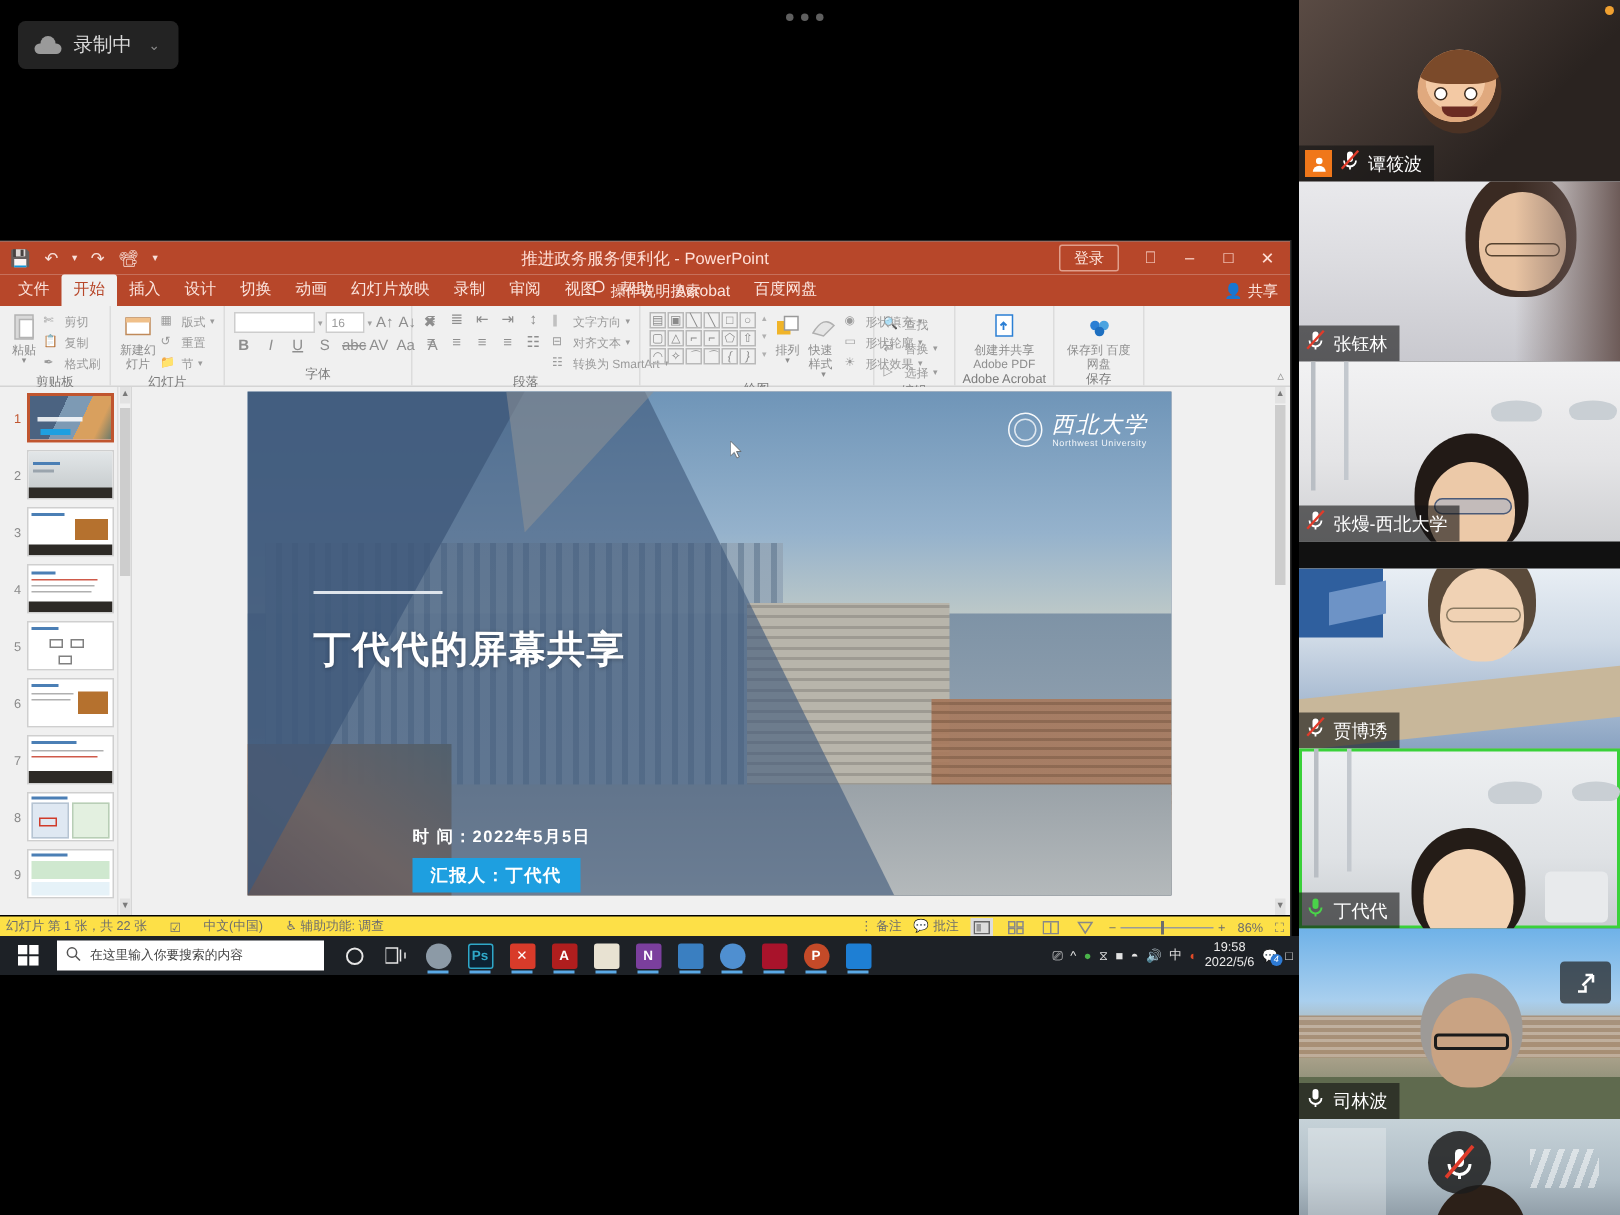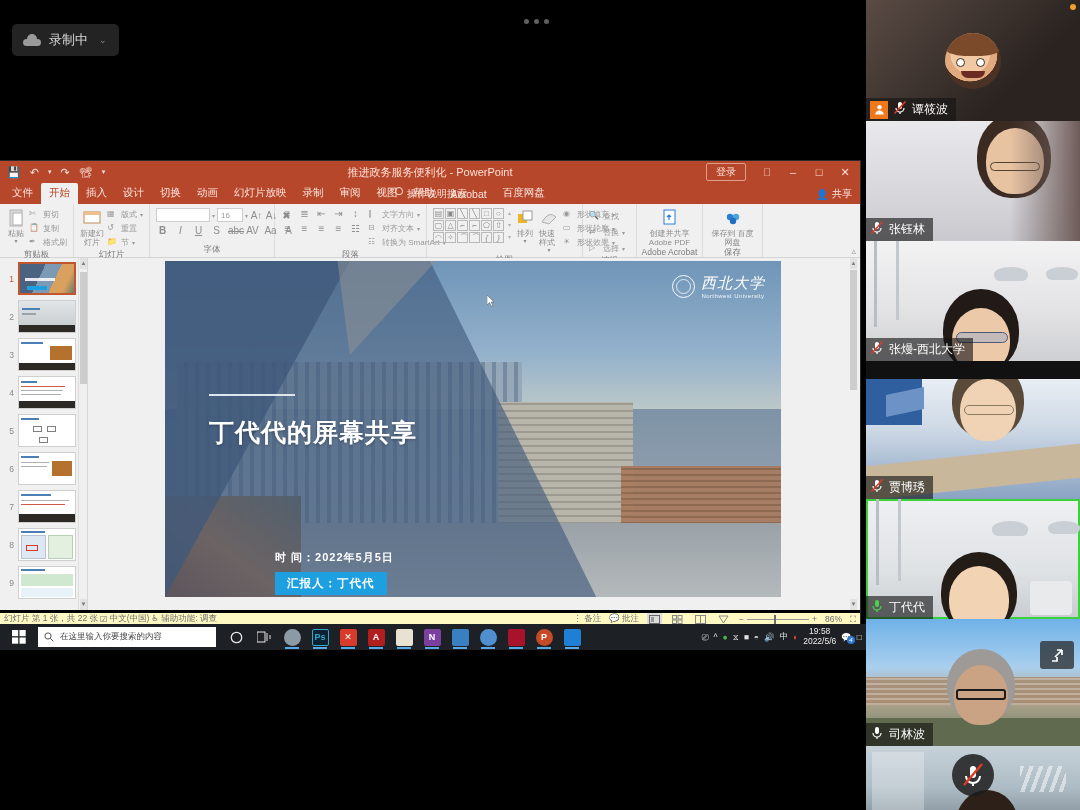--- a/index.html
+++ b/index.html
@@ -4,21 +4,21 @@
 <style>
   * { box-sizing: border-box; margin: 0; padding: 0; }
   html, body {
     width: 1080px; height: 810px;
     background: #000; overflow: hidden;
     font-family: "Liberation Sans", "DejaVu Sans", sans-serif;
   }
   #root { position: relative; width: 1080px; height: 810px; background: #000; }
 
   
-  .meet-top { position: absolute; left: 0; top: 10px; width: 866px; height: 155px; background: #000; }
+  .meet-top { position: absolute; left: 0; top: 0; width: 866px; height: 155px; background: #000; }
   .rec-pill {
     position: absolute; left: 12px; top: 14px;
     display: flex; align-items: center; gap: 8px;
     background: #232323; border-radius: 5px;
     padding: 7px 12px 7px 11px;
     color: #d8d8d8; font-size: 13px;
   }
   .cloud-ico { width: 18px; height: 12px; position: relative; }
   .cloud-ico::before { content:""; position:absolute; left:0; bottom:0; width:18px; height:7px; background:#9a9a9a; border-radius:4px; }
   .cloud-ico::after { content:""; position:absolute; left:4px; top:0; width:10px; height:10px; background:#9a9a9a; border-radius:50%; }
@@ -109,22 +109,22 @@
   .slide-pres { position:absolute; left:110px; top:264px; background:#1e9fe0; color:#fff; font-size:11.5px; font-weight:bold;
                 padding:4px 12px; letter-spacing:1px;margin-top:47px; }
   .slide-date { position:absolute; left:110px; top:289px; color:#fff; font-size:11px; font-weight:bold; letter-spacing:1px; }
   .nwu-logo { position:absolute; right:16px; top:13px; display:flex; align-items:center; gap:6px; }
   .nwu-seal { width:23px; height:23px; border:1.4px solid #fff; border-radius:50%; position:relative; opacity:.95; }
   .nwu-seal::after { content:""; position:absolute; inset:3px; border:1px solid #fff; border-radius:50%; opacity:.8; }
   .nwu-cn { color:#fff; font-size:15px; font-family:"Liberation Serif","DejaVu Serif",serif; font-style:italic; letter-spacing:1px; }
   .nwu-en { color:#fff; font-size:6px; letter-spacing:.4px; opacity:.9; }
 
   
-  .ppt-status { height: 15px; background: #fef9c3; border-top: 3px solid #000000; display: flex; align-items: center;
-                font-size: 8.5px; color: #6d6d6d; padding: 0 4px; gap: 2px; }
+  .ppt-status { height: 15px; background: #fde047; border-top: 1px solid #000000; display: flex; align-items: center;
+                font-size: 8.5px; color: #6d6d6d; padding: 0 4px; gap: 15px; }
   .st-right { margin-left: auto; display: flex; align-items: center; gap: 8px; }
   .view-btn { width: 15px; height: 12px; display:flex; align-items:center; justify-content:center; }
   .view-btn.on { background: #dcdcdc; }
   .zoom-slider { display:flex; align-items:center; gap:3px; }
   .zs-track { width: 62px; height: 1px; background: #9a9a9a; position: relative; }
   .zs-knob { position:absolute; left: 27px; top: -4px; width: 2px; height: 9px; background: #6d6d6d; }
 
   
   .taskbar { position: absolute; left: 0; top: 624px; width: 866px; height: 26px; background: #1d2126; display: flex; align-items: center; }
   .start-btn { width: 38px; height: 26px; display: flex; align-items: center; justify-content: center; }

